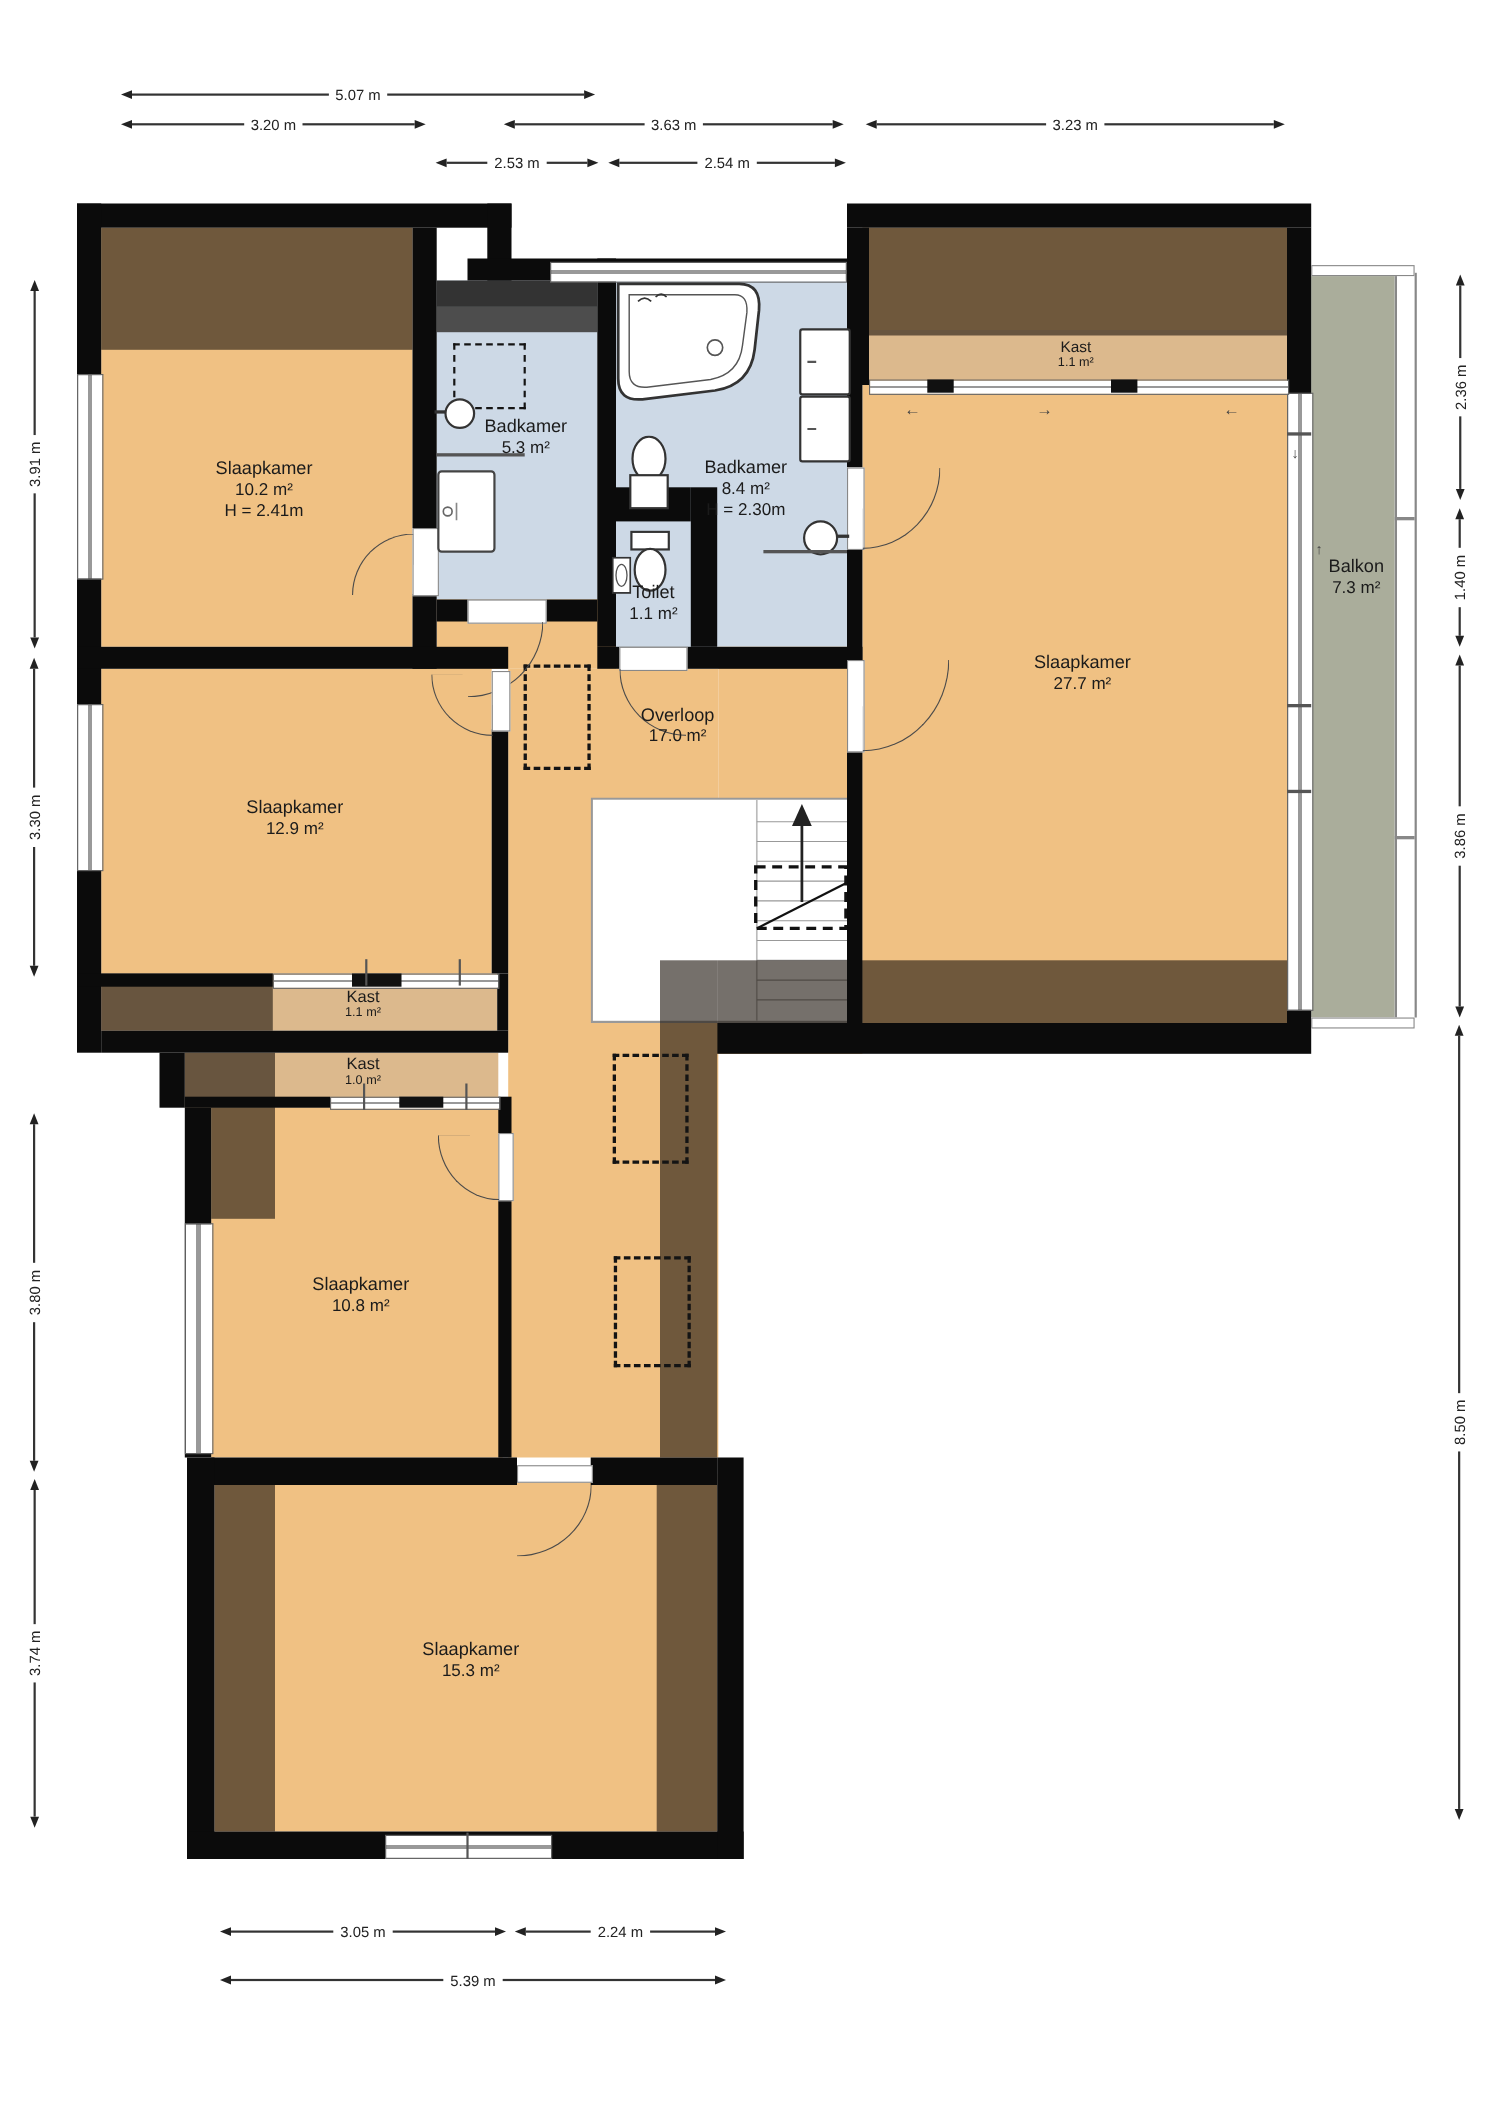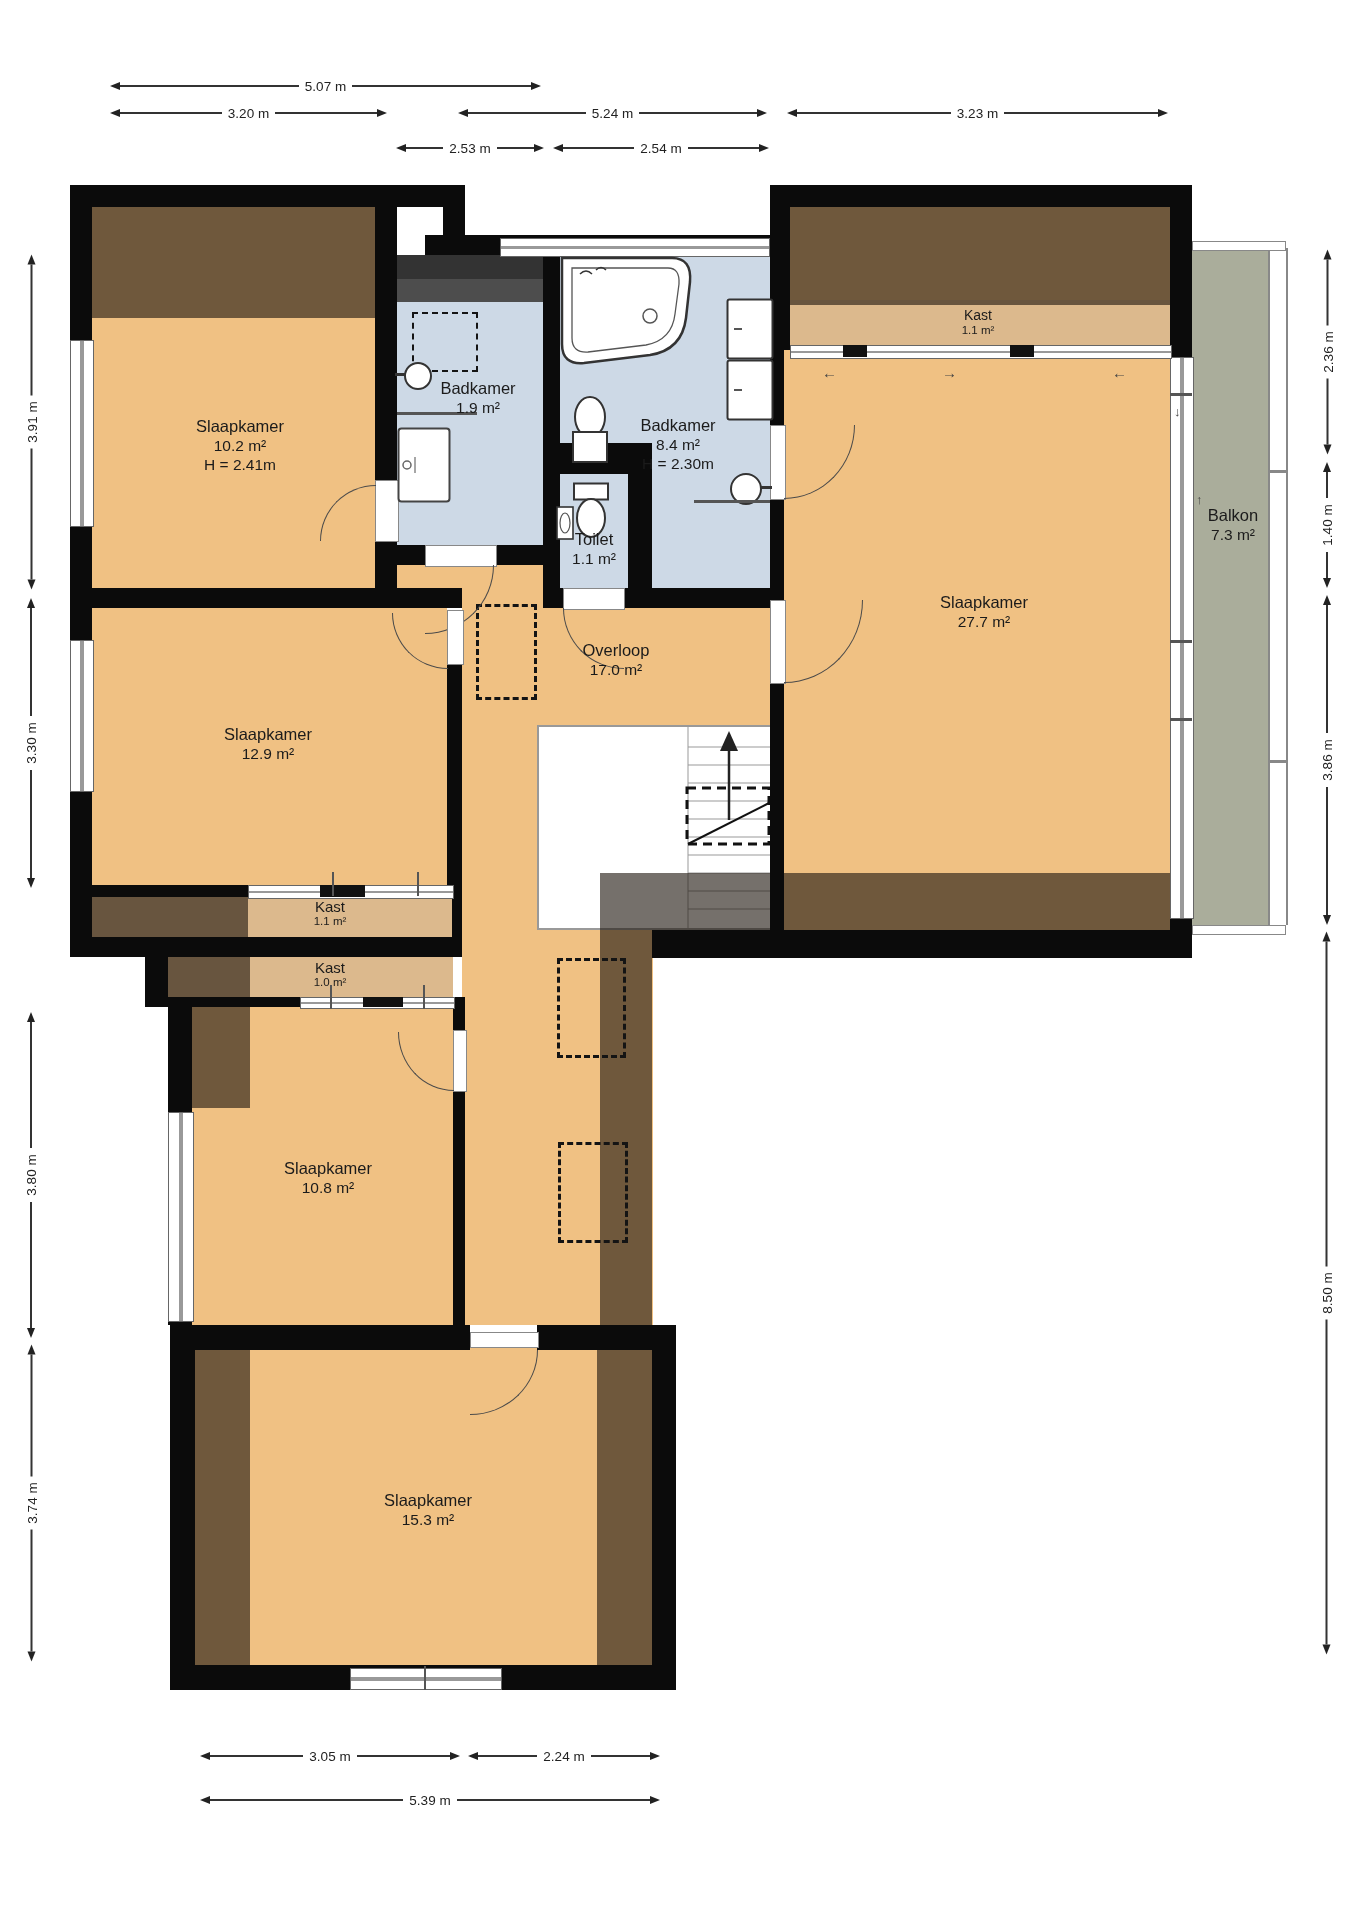--- a/index.html
+++ b/index.html
@@ -229,21 +229,21 @@
     <ellipse cx="9" cy="17" rx="5" ry="10" fill="none" stroke="#555" stroke-width="1.2"></ellipse>
   </svg>
 
   <div class="room-label" style="left:240px;top:417px">
     <div>Slaapkamer</div>
     <div class="sub">10.2 m²</div>
     <div class="sub">H = 2.41m</div>
   </div>
   <div class="room-label" style="left:478px;top:379px">
     <div>Badkamer</div>
-    <div class="sub">1.9 m²</div>
+    <div class="sub">5.3 m²</div>
   </div>
   <div class="room-label" style="left:678px;top:416px">
     <div>Badkamer</div>
     <div class="sub">8.4 m²</div>
     <div class="sub">H = 2.30m</div>
   </div>
   <div class="room-label" style="left:594px;top:530px">
     <div>Toilet</div>
     <div class="sub">1.1 m²</div>
   </div>
@@ -295,21 +295,21 @@
   <div class="dim" style="left:110px;top:103px;width:277px">
     <span class="ah l"></span>
       <span class="ln"></span>
       <span class="lb">3.20 m</span>
       <span class="ln"></span>
       <span class="ah r"></span>
   </div>
   <div class="dim" style="left:458px;top:103px;width:309px">
     <span class="ah l"></span>
       <span class="ln"></span>
-      <span class="lb">5.24 m</span>
+      <span class="lb">3.63 m</span>
       <span class="ln"></span>
       <span class="ah r"></span>
   </div>
   <div class="dim" style="left:787px;top:103px;width:381px">
     <span class="ah l"></span>
       <span class="ln"></span>
       <span class="lb">3.23 m</span>
       <span class="ln"></span>
       <span class="ah r"></span>
   </div>

